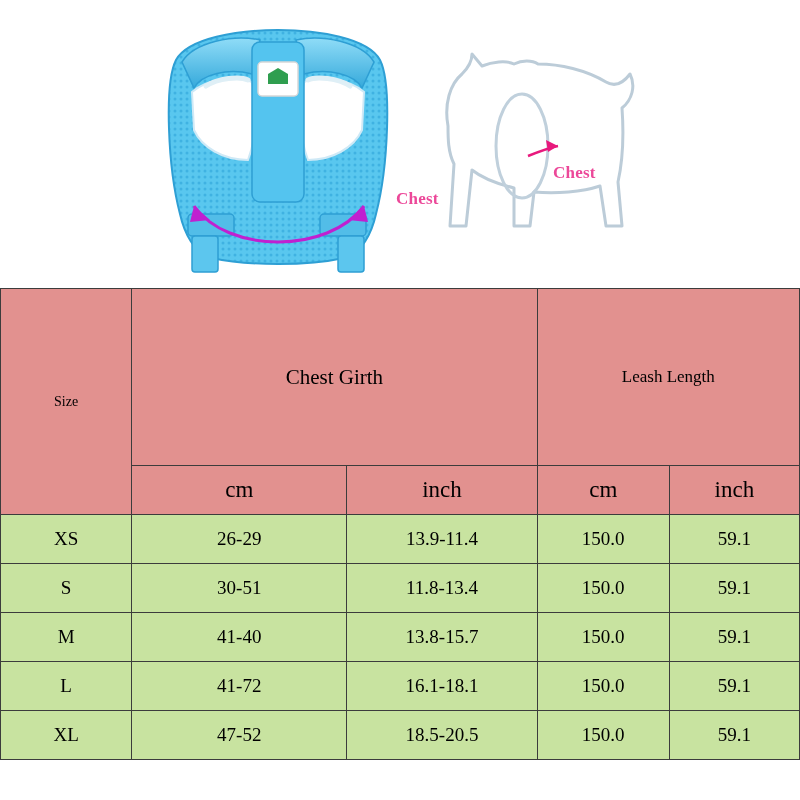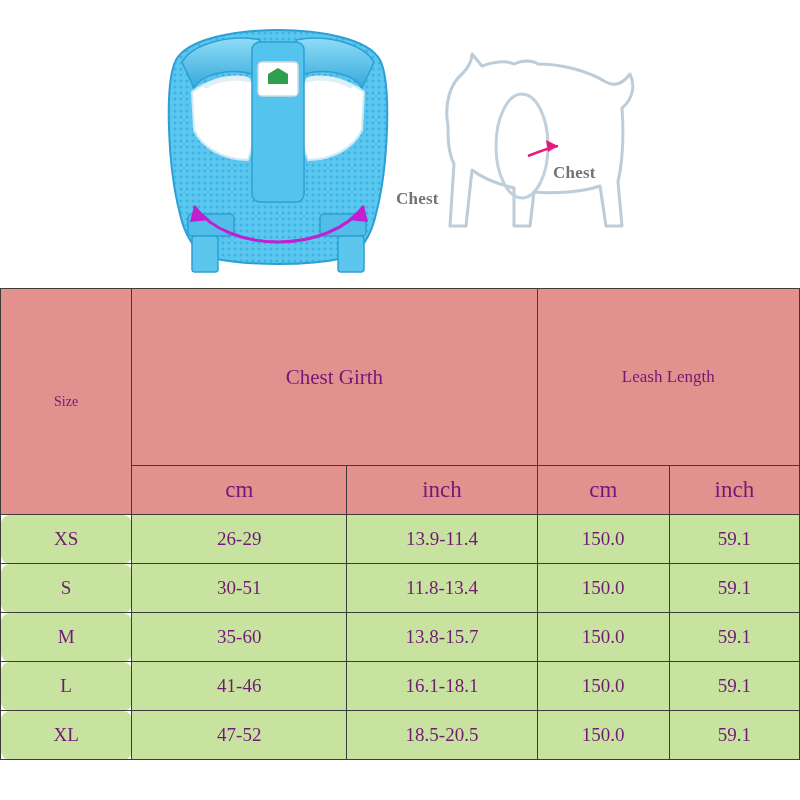--- a/index.html
+++ b/index.html
@@ -39,21 +39,21 @@
     left: 410px;
     top: 30px;
     width: 250px;
     height: 230px;
   }
   .chest-label {
     position: absolute;
     font-family: "Liberation Serif", serif;
     font-weight: bold;
     font-size: 17px;
-    color: #737373;
+    color: #ec4899;
     letter-spacing: 0.2px;
   }
   .chest-label-left {
     left: 396px;
     top: 189px;
   }
   .chest-label-right {
     left: 553px;
     top: 163px;
   }
@@ -65,21 +65,21 @@
     top: 288px;
     width: 800px;
     border-collapse: collapse;
     table-layout: fixed;
   }
   .size-table td, .size-table th {
     border: 1px solid #3c3c3c;
     text-align: center;
     vertical-align: middle;
     font-family: "Liberation Serif", serif;
-    color: #701a75;
+    color: #000000;
     padding: 0;
   }
   .hdr {
     background: #e2918f;
   }
   .row-cell {
     background: #c8e3a0;
   }
   .h-size {
     font-size: 14px;
@@ -102,21 +102,20 @@
     height: 48px;
     font-size: 19px;
   }
   .col-size { width: 131px; }
   .col-cm { width: 215px; }
   .col-inch { width: 190px; }
   .col-lcm { width: 132px; }
   .col-linch { width: 130px; }
   .size-letter {
     font-size: 20px;
-    border-radius: 9px;
   }
 </style>
 </head>
 <body>
 
 <div id="page">
 
   <div class="illustration">
 
     <svg class="harness-photo" viewBox="0 0 260 262">
@@ -213,28 +212,28 @@
       </tr>
       <tr class="body-row">
         <td class="row-cell size-letter">S</td>
         <td class="row-cell">30-51</td>
         <td class="row-cell">11.8-13.4</td>
         <td class="row-cell">150.0</td>
         <td class="row-cell">59.1</td>
       </tr>
       <tr class="body-row">
         <td class="row-cell size-letter">M</td>
-        <td class="row-cell">35-60</td>
+        <td class="row-cell">41-40</td>
         <td class="row-cell">13.8-15.7</td>
         <td class="row-cell">150.0</td>
         <td class="row-cell">59.1</td>
       </tr>
       <tr class="body-row">
         <td class="row-cell size-letter">L</td>
-        <td class="row-cell">41-46</td>
+        <td class="row-cell">41-72</td>
         <td class="row-cell">16.1-18.1</td>
         <td class="row-cell">150.0</td>
         <td class="row-cell">59.1</td>
       </tr>
       <tr class="body-row">
         <td class="row-cell size-letter">XL</td>
         <td class="row-cell">47-52</td>
         <td class="row-cell">18.5-20.5</td>
         <td class="row-cell">150.0</td>
         <td class="row-cell">59.1</td>

